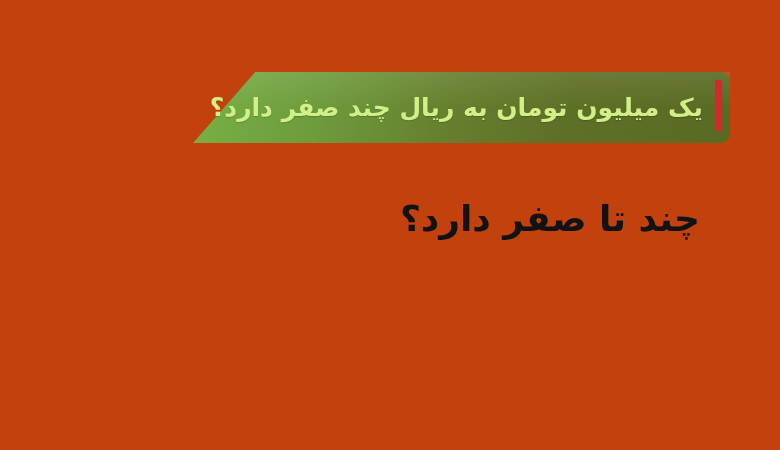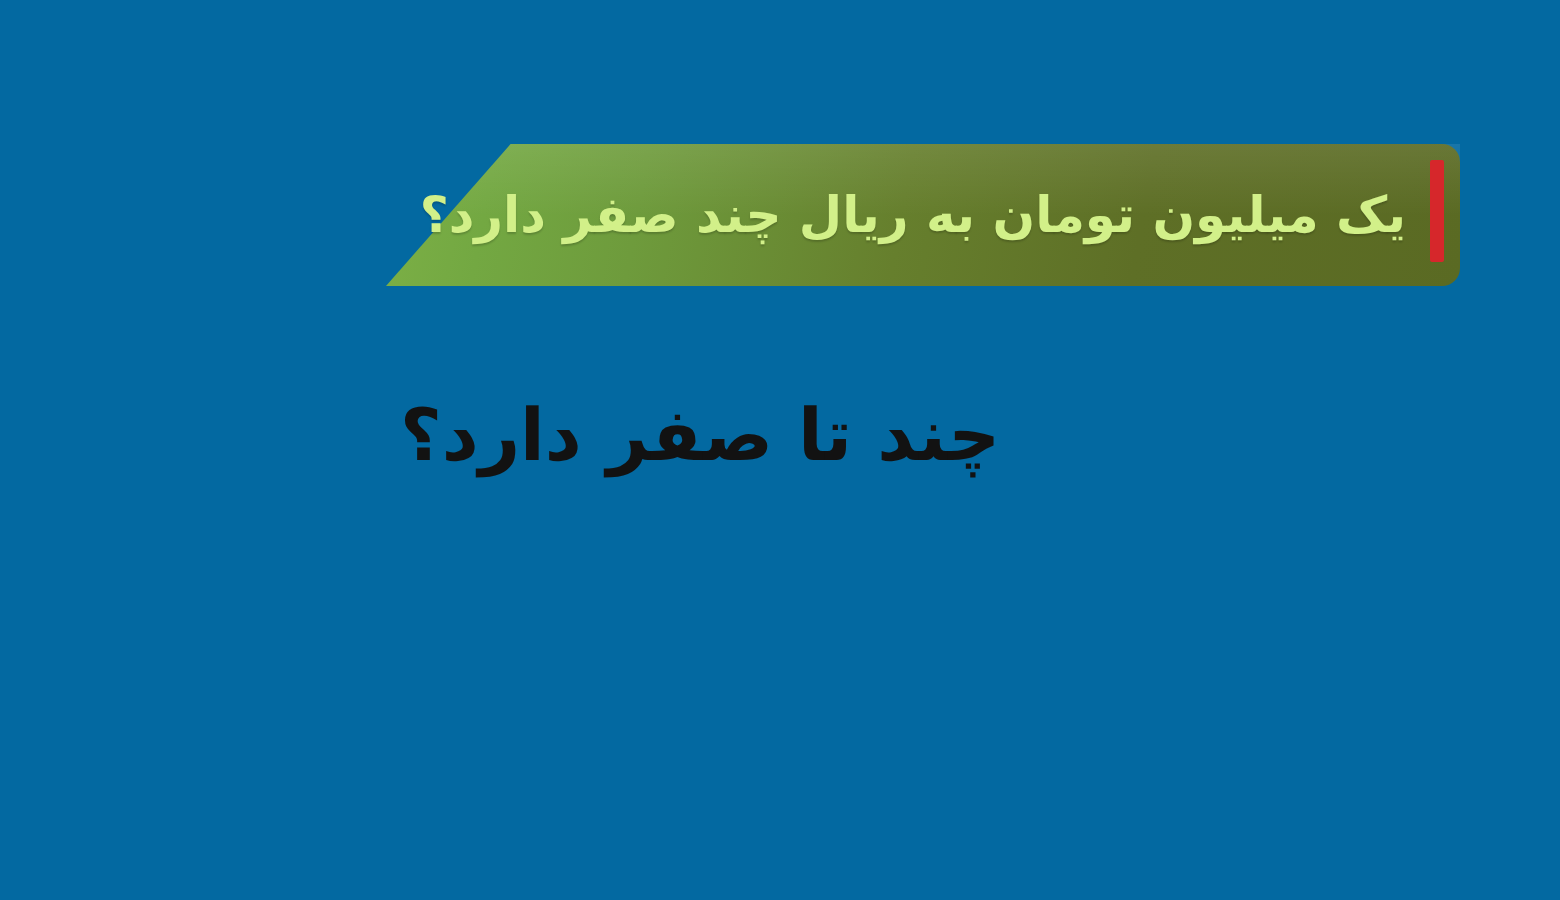--- a/index.html
+++ b/index.html
@@ -11,21 +11,21 @@
   body {
     font-family: "DejaVu Sans", "Liberation Sans", sans-serif;
   }
 
   
   #poster {
     position: relative;
     width: 780px;
     height: 450px;
     overflow: hidden;
-    background: #0369a1;
+    background: #c2410c;
   }
 
   
   #banner-ribbon {
     position: absolute;
     left: 193px;
     top: 72px;
     width: 537px;
     height: 71px;
     background: linear-gradient(100deg,
@@ -85,21 +85,20 @@
     white-space: nowrap;
     text-shadow: 0 1px 1px rgba(0,0,0,0.18);
   }
 
   
   #sub-headline {
     position: absolute;
     left: 0;
     top: 196px;
     width: 700px;
-    text-align: center;
     direction: rtl;
     font-size: 36px;
     font-weight: 700;
     line-height: 1.3;
     color: #121212;
     letter-spacing: -0.5px;
     white-space: nowrap;
   }
 </style>
 </head>

